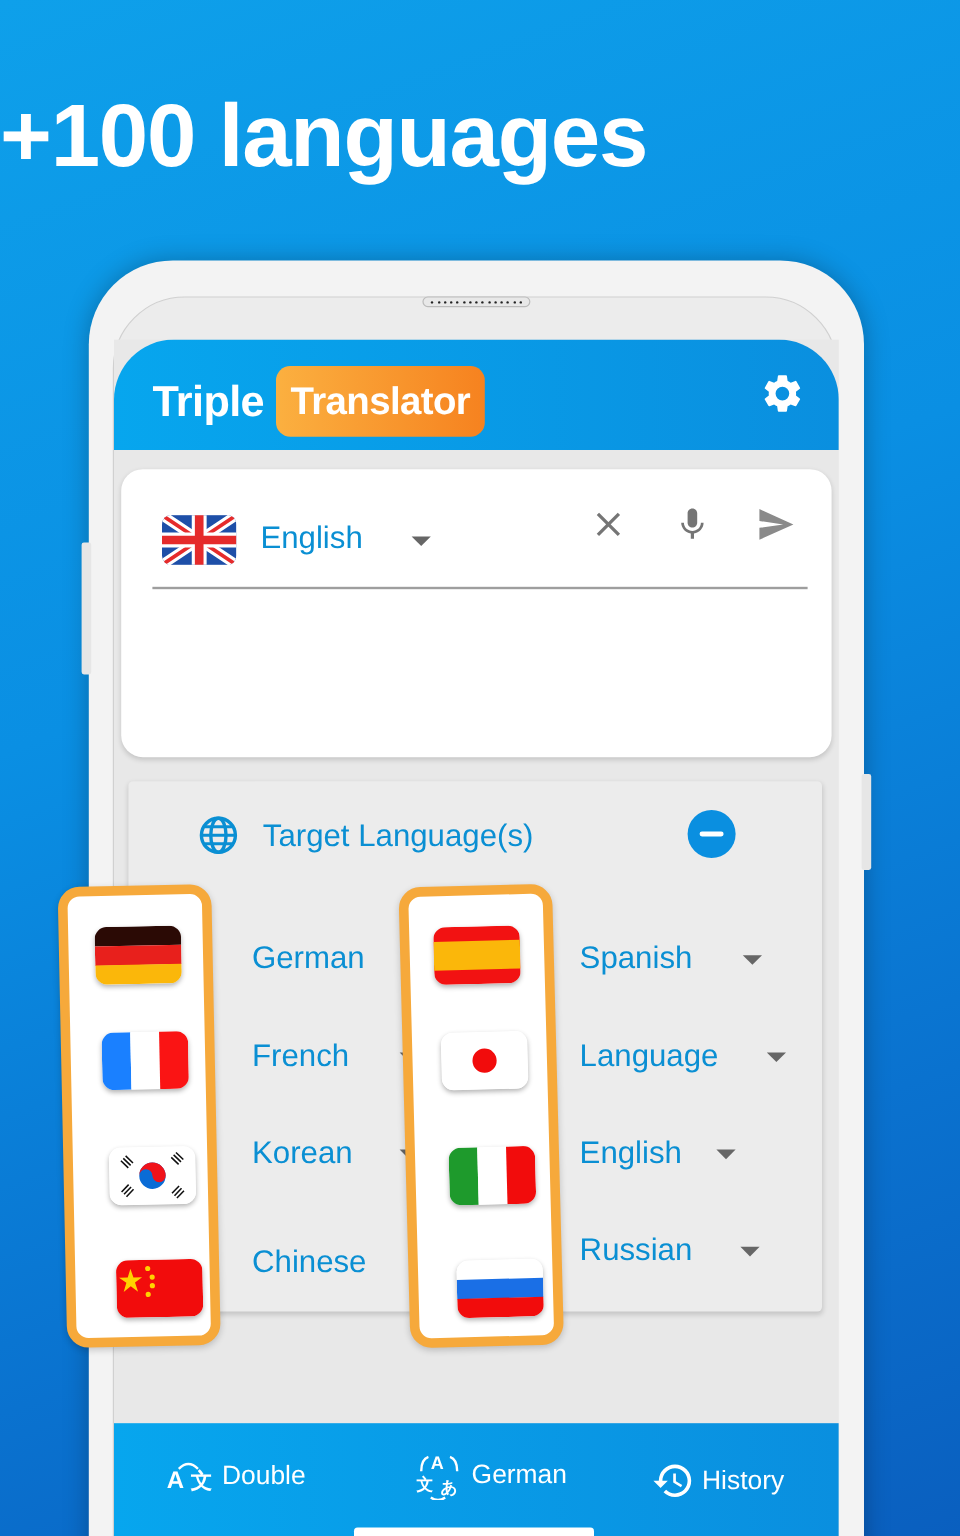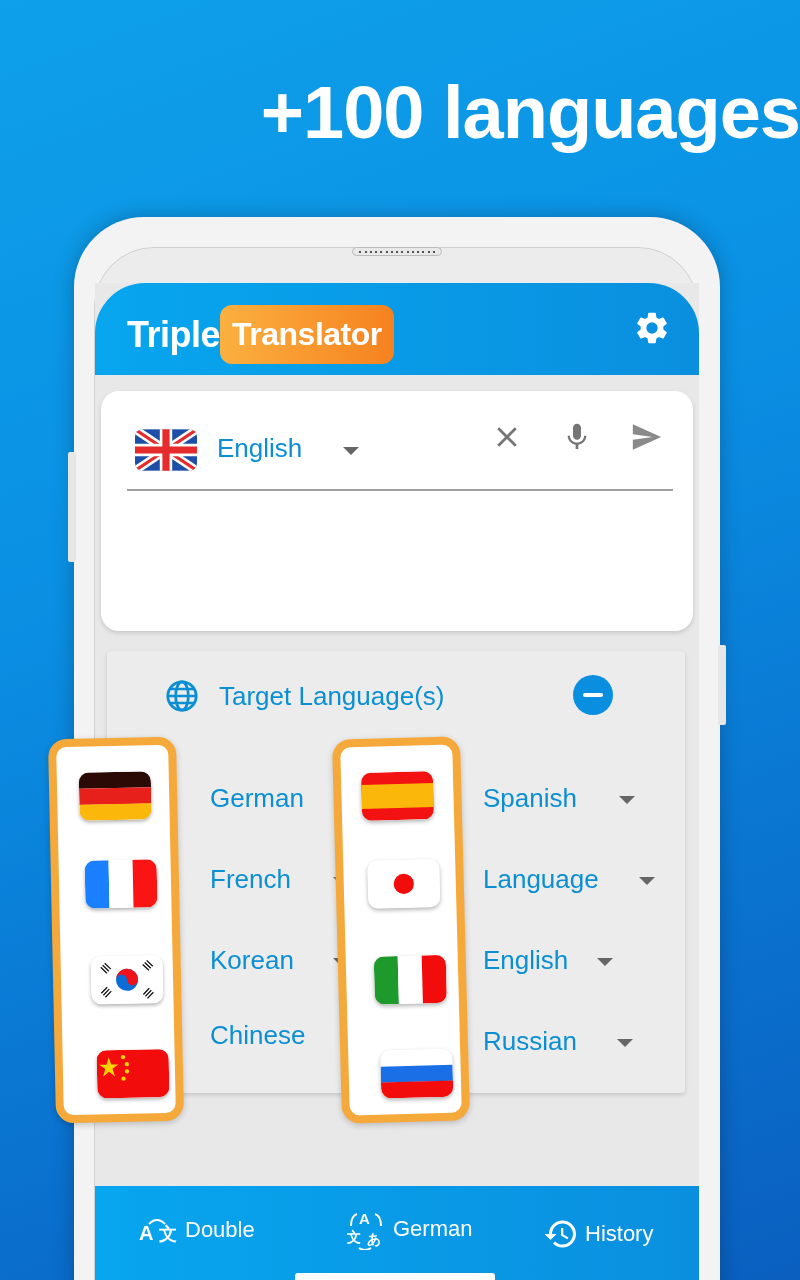--- a/index.html
+++ b/index.html
@@ -1,28 +1,28 @@
 <!DOCTYPE html>
 <html><head>
 <meta charset="utf-8">
 <style>
 *{box-sizing:border-box;margin:0;padding:0}
 html,body{width:800px;height:1280px;overflow:hidden}
 body{position:relative;font-family:"Liberation Sans",sans-serif;background:linear-gradient(160deg,#0ea0ea 0%,#0a8fe3 40%,#0a72cf 75%,#0a5fbf 100%)}
-.headline{position:absolute;top:70px;left:0;width:800px;text-align:right;color:#fff;font-size:74px;font-weight:bold;letter-spacing:-1px}
+.headline{position:absolute;top:70px;left:0;width:800px;text-align:left;color:#fff;font-size:74px;font-weight:bold;letter-spacing:-1px}
 .phone{position:absolute;left:74px;top:217px;width:646px;height:1100px;background:#f3f3f3;border-radius:70px 70px 0 0;box-shadow:0 0 20px rgba(0,0,0,.25)}
 .phone-inner{position:absolute;left:20px;top:30px;width:604px;height:1080px;background:#ececec;border-radius:60px 60px 0 0;border:1px solid #d0d0d0}
 .speaker{position:absolute;left:278px;top:30px;width:90px;height:9px;border-radius:5px;background:#e8e8e8;border:1px solid #bbb;display:flex;align-items:center;justify-content:space-evenly;padding:0 3px}
 .speaker i{width:2px;height:2px;background:#222;border-radius:50%}
 .side-btn{position:absolute;background:#e6e6e6;border-radius:2px}
 .screen{position:absolute;left:95px;top:283px;width:604px;height:1000px;background:#e8e8e8;overflow:hidden}
 .appbar{position:absolute;left:0;top:0;width:604px;height:92px;background:linear-gradient(90deg,#07a6ee,#0a8fdf);border-radius:50px 50px 0 0}
 .brand{position:absolute;left:32px;top:22px;display:flex;align-items:center}
 .brand-multi{color:#fff;font-size:36px;font-weight:bold;letter-spacing:-0.5px}
-.brand-pill{background:linear-gradient(90deg,#fbb040,#f6821f);color:#fff;font-size:32px;font-weight:bold;padding:11px 12px;border-radius:12px;letter-spacing:-0.5px}
+.brand-pill{margin-left:10px;background:linear-gradient(90deg,#fbb040,#f6821f);color:#fff;font-size:32px;font-weight:bold;padding:11px 12px;border-radius:12px;letter-spacing:-0.5px}
 .gear{position:absolute;right:28px;top:26px;width:38px;height:38px}
 .input-card{position:absolute;left:6px;top:108px;width:592px;height:240px;background:#ffffff;border-radius:18px;box-shadow:0 2px 4px rgba(0,0,0,.15)}
 .uk-flag{position:absolute;left:34px;top:38px;width:62px;height:42px;border-radius:8px;overflow:hidden}
 .src-lang{position:absolute;left:116px;top:42px;font-size:26px;color:#0a8fd3}
 .caret{width:0;height:0;border-left:8px solid transparent;border-right:8px solid transparent;border-top:8px solid #666}
 .src-caret{position:absolute;left:242px;top:56px}
 .icon-btn{position:absolute;top:26px;width:40px;height:40px;display:flex;align-items:center;justify-content:center}
 .divider{position:absolute;left:26px;top:98px;width:546px;height:2px;background:#9e9e9e}
 .placeholder{position:absolute;left:28px;top:120px;width:520px;font-size:34px;line-height:44px;color:#757575}
 .target-card{position:absolute;left:12px;top:368px;width:578px;height:442px;background:#ececec;border-radius:4px;box-shadow:0 2px 4px rgba(0,0,0,.15)}
@@ -115,21 +115,21 @@
     <span class="target-title">Target Language(s)</span>
     <div class="minus-btn">
         <span></span>
       </div>
 
     <span class="lang" style="left:103px;top:132px">German</span>
     <span class="lang" style="left:103px;top:213px">French</span>
     <div class="caret lcaret" style="left:226px;top:226px"></div>
     <span class="lang" style="left:103px;top:294px">Korean</span>
     <div class="caret lcaret" style="left:226px;top:307px"></div>
-    <span class="lang" style="left:103px;top:369px">Chinese</span>
+    <span class="lang" style="left:103px;top:385px">Chinese</span>
 
     <span class="lang" style="left:376px;top:132px">Spanish</span>
     <div class="caret lcaret" style="left:512px;top:145px"></div>
     <span class="lang" style="left:376px;top:213px">Language</span>
     <div class="caret lcaret" style="left:532px;top:226px"></div>
     <span class="lang" style="left:376px;top:294px">English</span>
     <div class="caret lcaret" style="left:490px;top:307px"></div>
     <span class="lang" style="left:376px;top:375px">Russian</span>
     <div class="caret lcaret" style="left:510px;top:388px"></div>
   </div>

